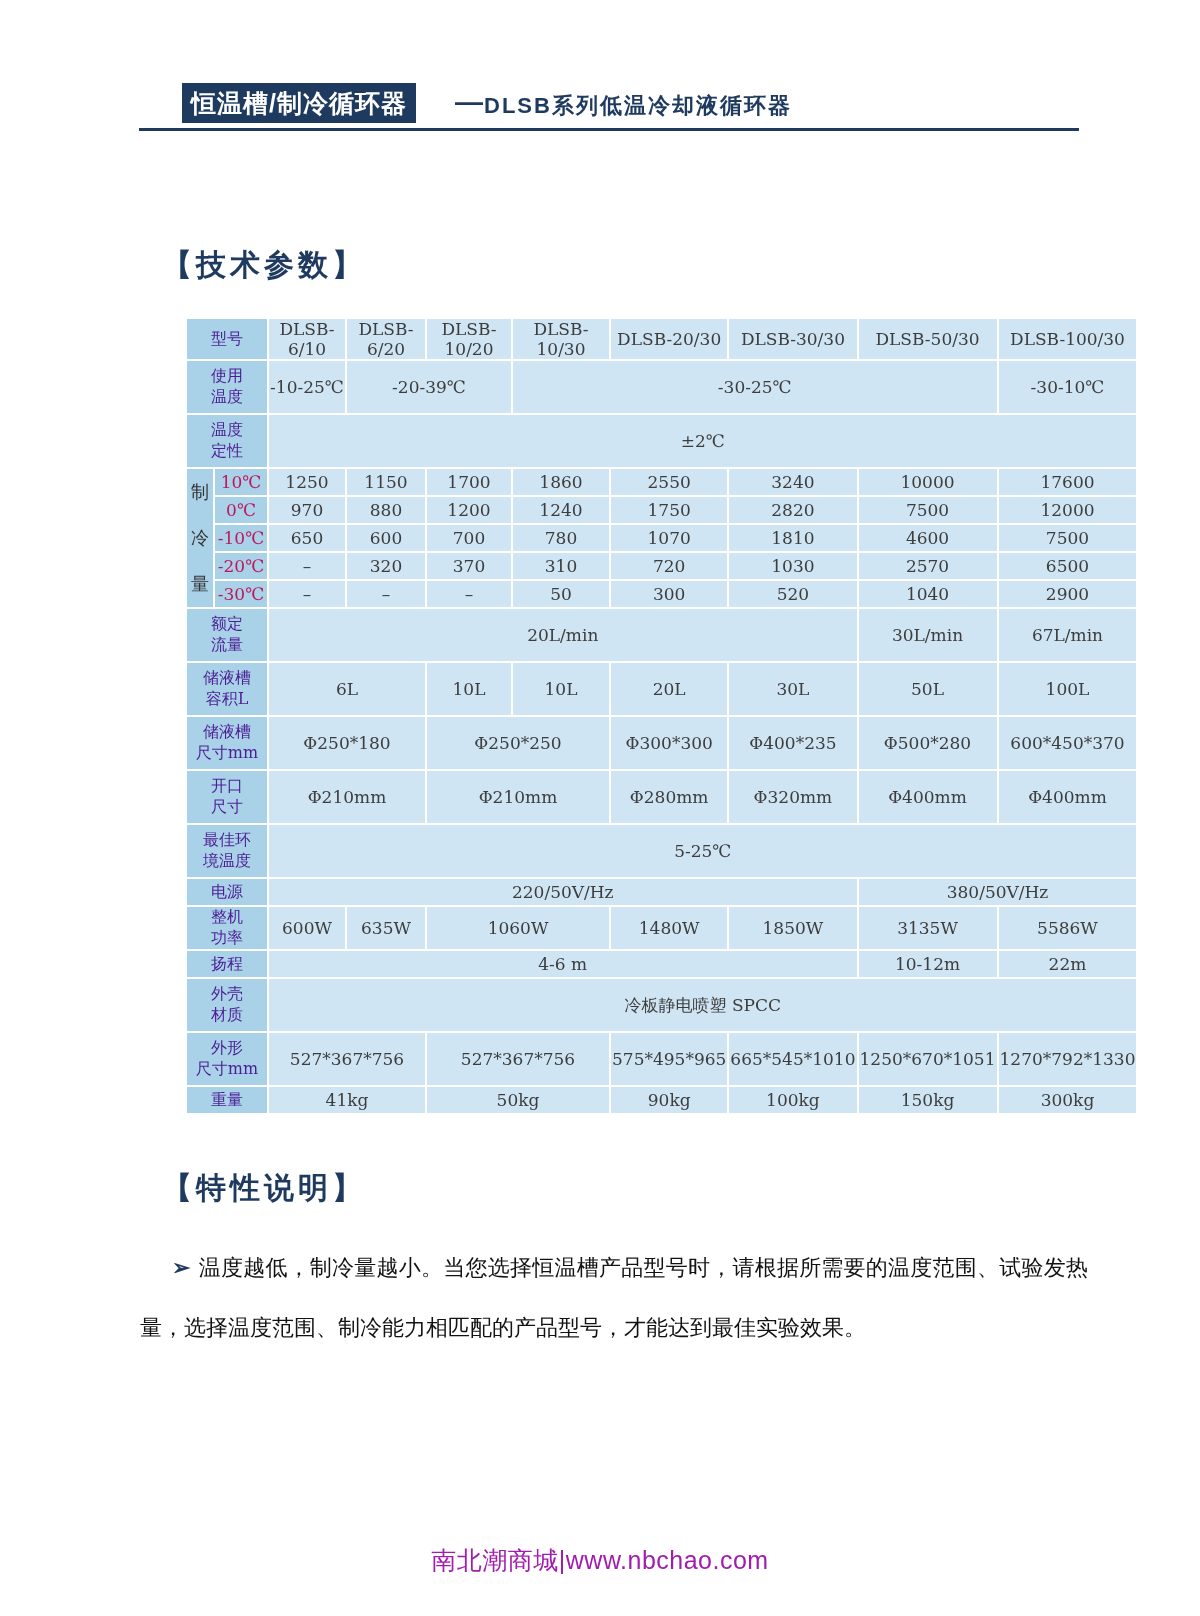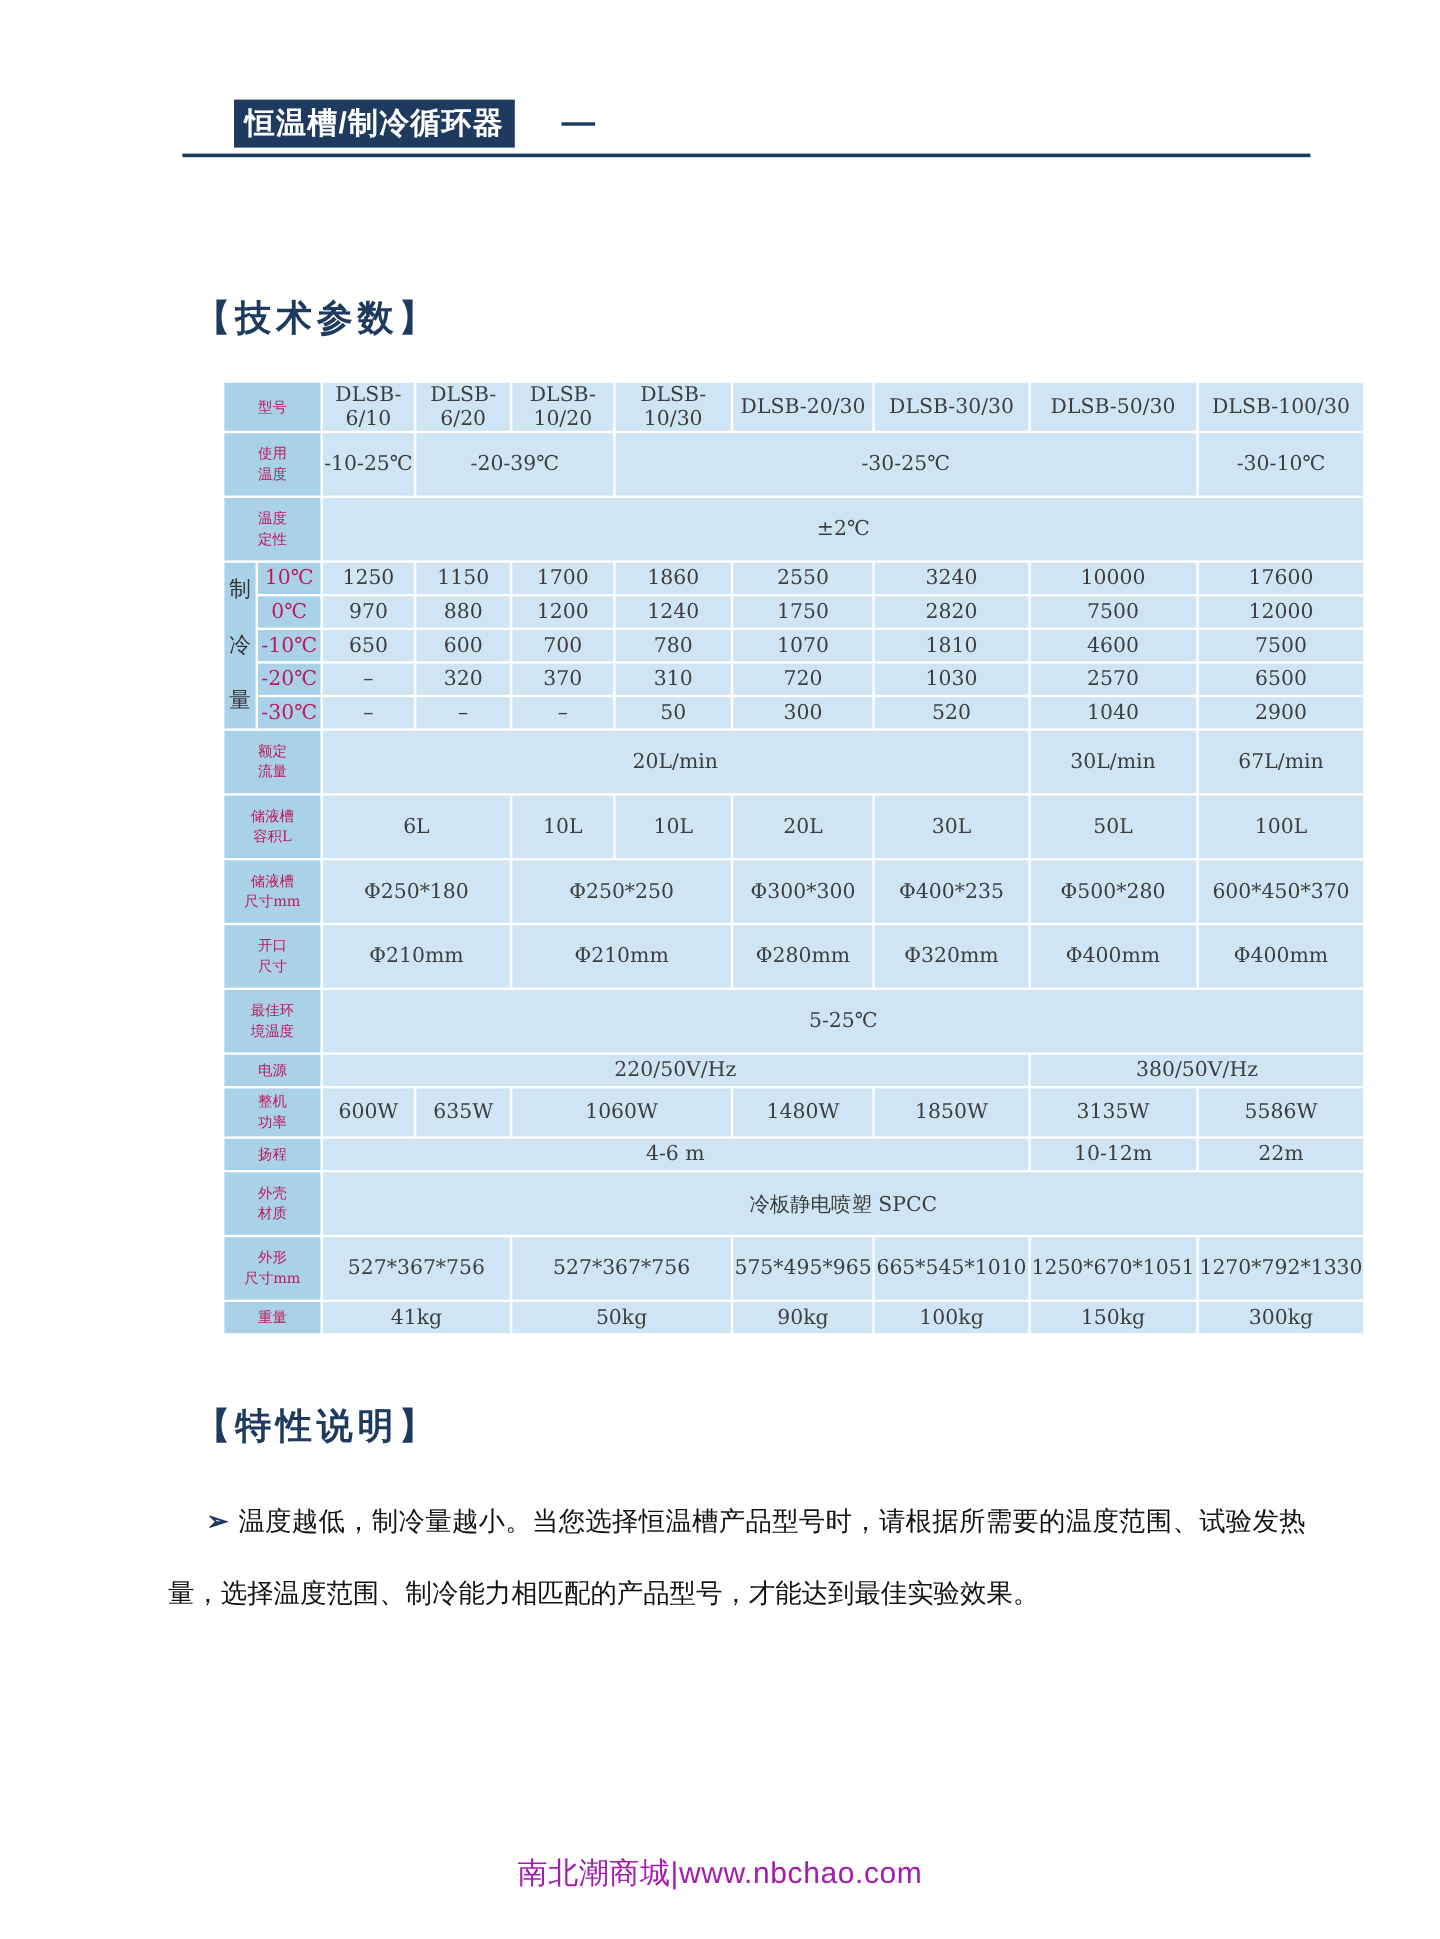--- a/index.html
+++ b/index.html
@@ -3,21 +3,21 @@
 <meta charset="utf-8">
 <style>
   html,body { margin:0; padding:0; background:#ffffff; }
   .page {
     position:relative; width:1200px; height:1616px; background:#ffffff;
     overflow:hidden; font-family:"Liberation Sans", sans-serif;
   }
 
   
   .header-band {
-    position:absolute; left:152px; top:80px; width:940px; height:48px;
+    position:absolute; left:139px; top:80px; width:940px; height:48px;
     border-bottom:3px solid var(--navy);
   }
   .brand-badge {
     position:absolute; left:43px; top:3px; height:40px; line-height:40px;
     background:var(--navy); color:#ffffff; font-size:25px; font-weight:bold;
     padding:0 9px; letter-spacing:1px;
   }
   .header-dash {
     position:absolute; left:316px; top:6px; color:var(--navy);
     font-size:28px; font-weight:bold;
@@ -39,21 +39,21 @@
   table.specs {
     position:absolute; left:185px; top:317px;
     border-collapse:separate; border-spacing:2px; table-layout:fixed;
   }
   table.specs td {
     text-align:center; vertical-align:middle; padding:0 1px;
     font-family:"DejaVu Serif","Liberation Serif",serif;
     font-size:17px; color:#3d3d3d; white-space:pre-line; overflow:hidden;
   }
   table.specs td.d    { background:var(--cell); }
-  table.specs td.lbl  { background:var(--labelcell); font-size:12px; color:#be185d; }
+  table.specs td.lbl  { background:var(--labelcell); font-size:16px; color:#4c1d95; }
   table.specs td.sub  { background:var(--labelcell); font-size:17px; color:#be185d; }
   table.specs td.vlbl { background:var(--labelcell); font-size:18px; color:#333; line-height:2.55; }
 
   
   .features {
     position:absolute; left:140px; top:1238px; width:948px;
     font-size:22px; line-height:60px; color:#121212;
   }
   .features p { margin:0; text-indent:32px; text-align:justify; }
   .features .bullet { color:var(--navy); font-weight:bold; margin-right:8px; font-style:normal; }
@@ -65,20 +65,21 @@
   }
 </style>
 </head>
 <body>
 
 <div class="page">
 
   <div class="header-band">
     <div class="brand-badge">恒温槽/制冷循环器</div>
     <div class="header-dash">—</div>
+    <div class="header-subtitle">DLSB系列低温冷却液循环器</div>
   </div>
 
   <div class="section-title title-tech">【技术参数】</div>
 
   <table class="specs">
     <colgroup>
         <col style="width: 26px;">
         <col style="width: 52px;">
         <col style="width: 76px;">
         <col style="width: 78px;">

